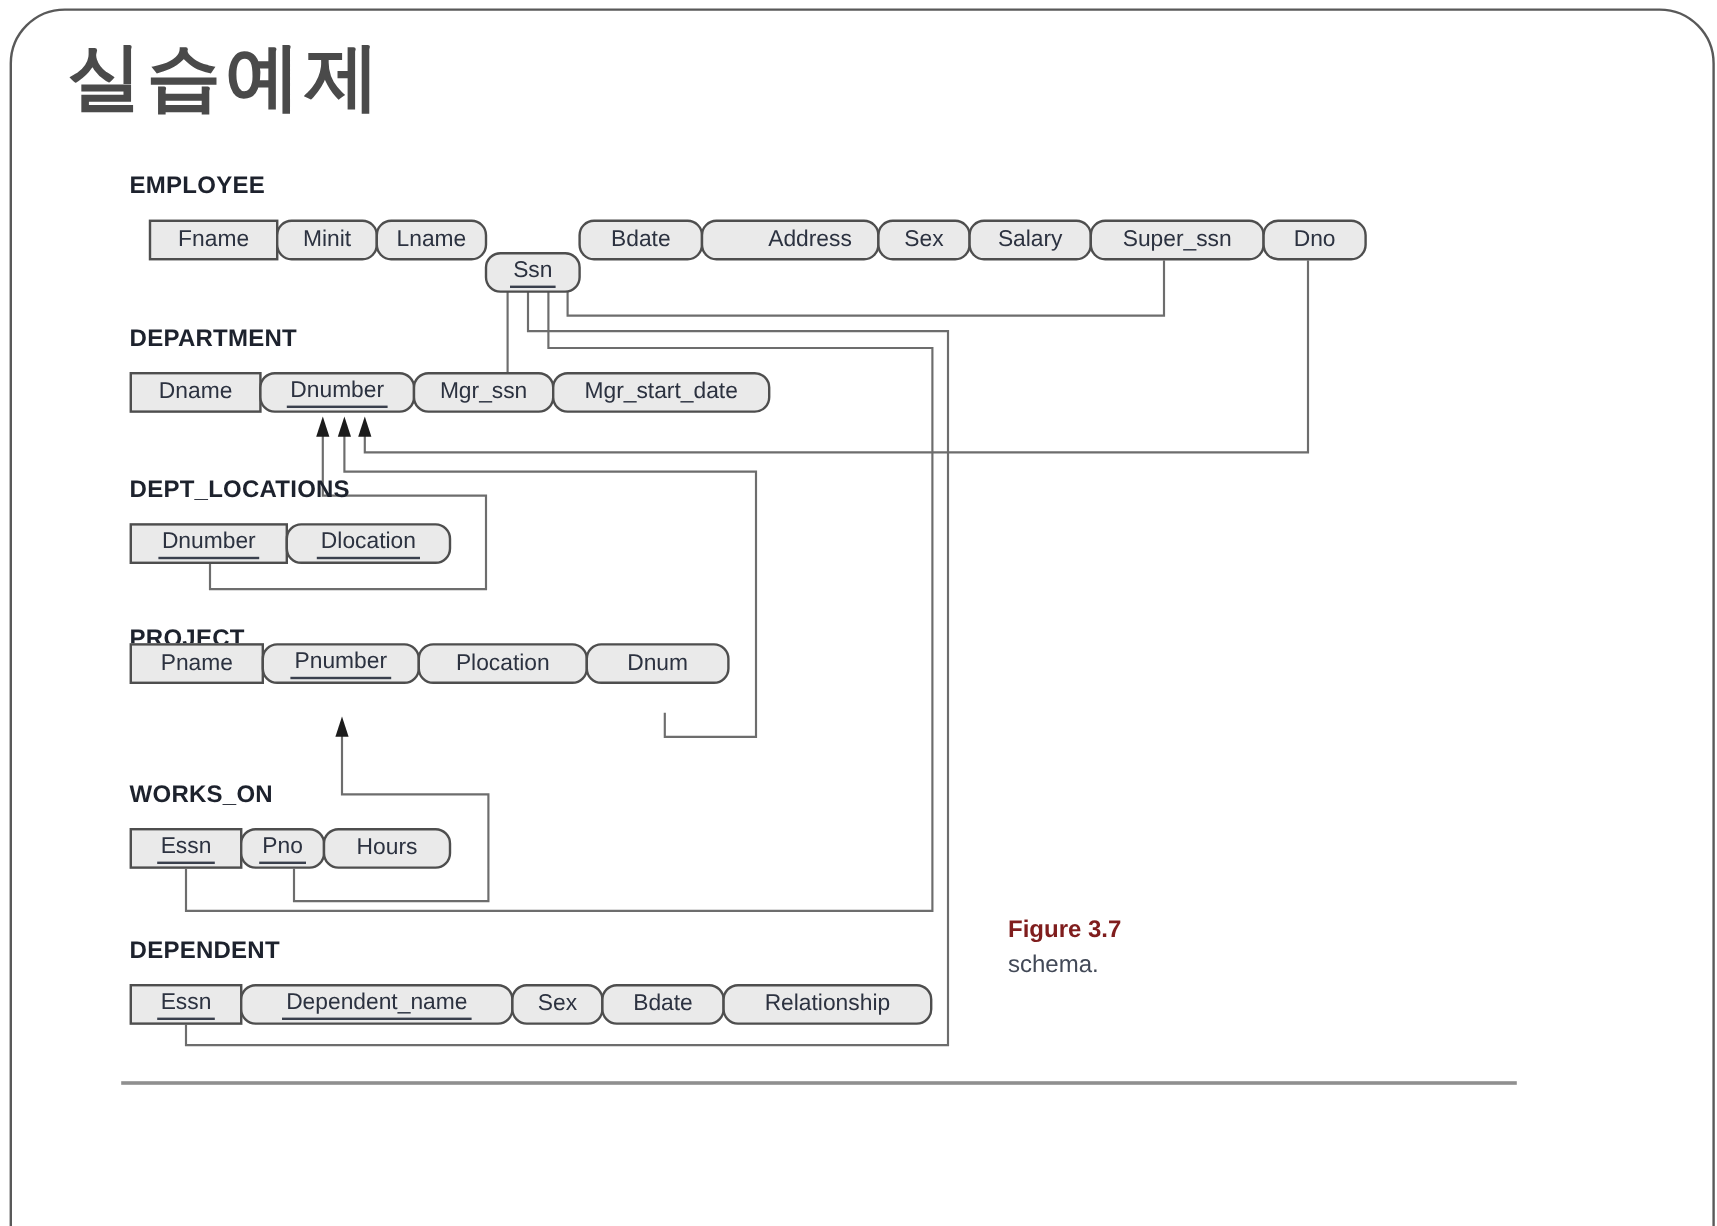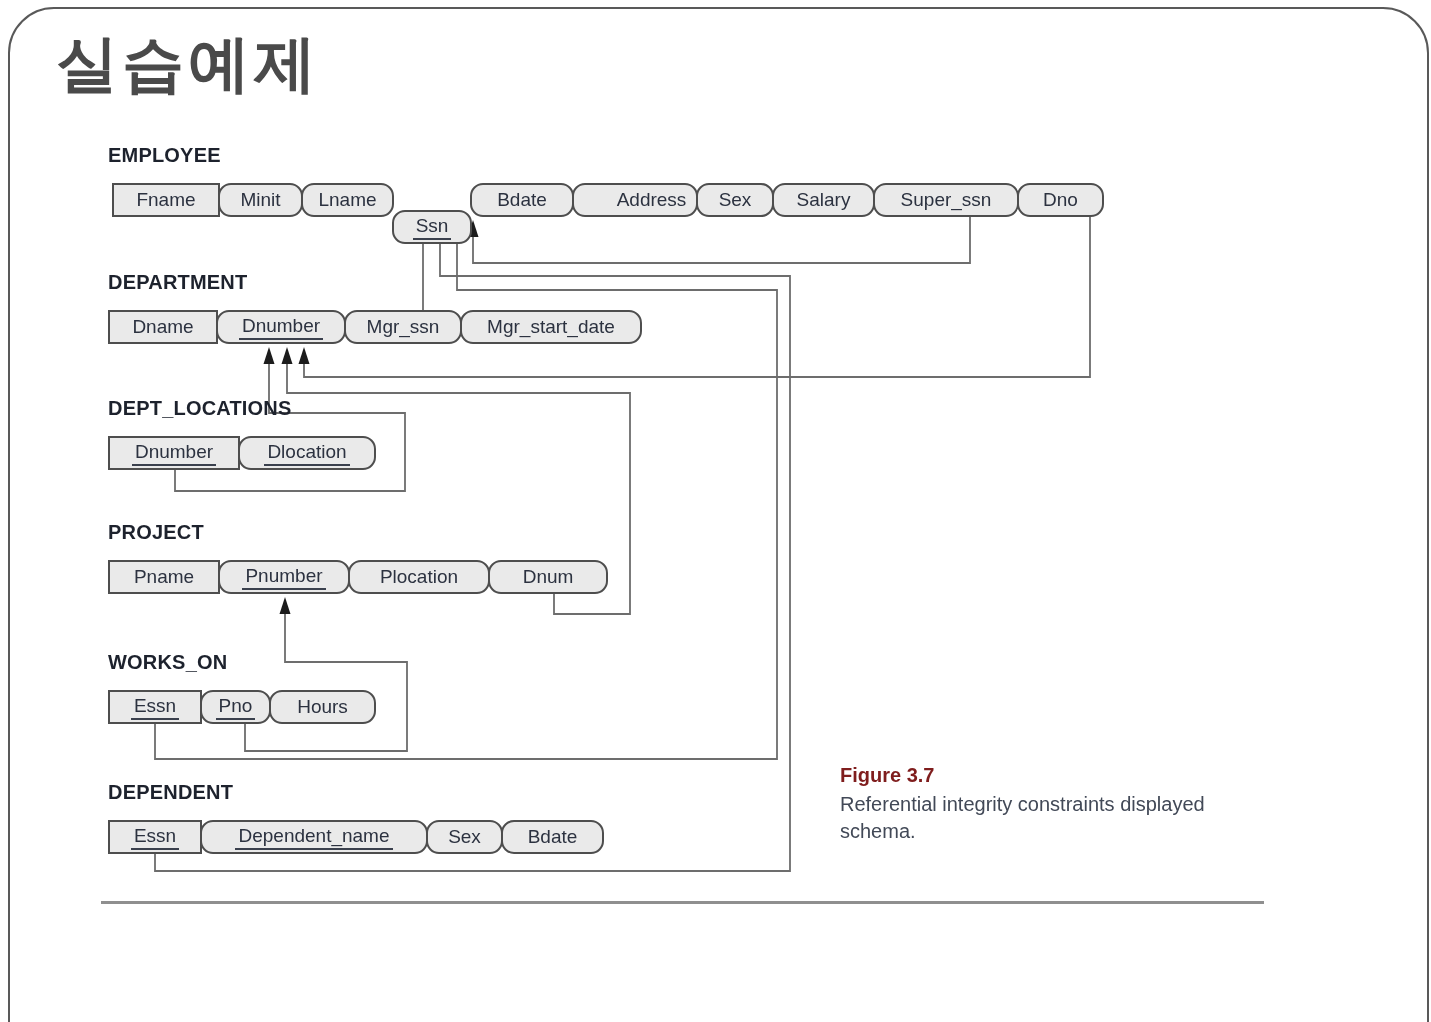--- a/index.html
+++ b/index.html
@@ -58,37 +58,37 @@
     <polyline points="287,362 287,393 630,393 630,614 554,614 554,594" fill="none" stroke="#6d6d6d" stroke-width="1.8"></polyline>
     <polygon points="287,347 281.5,364 292.5,364" fill="#1c1c1c"></polygon>
     <polyline points="304,362 304,377 1090,377 1090,217" fill="none" stroke="#6d6d6d" stroke-width="1.8"></polyline>
     <polygon points="304,347 298.5,364 309.5,364" fill="#1c1c1c"></polygon>
     <polyline points="285,612 285,662 407,662 407,751 245,751 245,724" fill="none" stroke="#6d6d6d" stroke-width="1.8"></polyline>
     <polygon points="285,597 279.5,614 290.5,614" fill="#1c1c1c"></polygon>
   </svg>
 
 <div id="tables">
     <div class="tbl-label" style="left: 108px; top: 144px;">EMPLOYEE</div>
-    <div class="tbl-row" style="left: 112px; top: 183px;">
+    <div class="tbl-row" style="left: 124px; top: 183px;">
       <div class="tbl-cell" style="width: 108px;">
         <span>Fname</span>
       </div>
       <div class="tbl-cell" style="width: 85px;">
         <span>Minit</span>
       </div>
       <div class="tbl-cell" style="width: 93px;">
         <span>Lname</span>
       </div>
       <div class="tbl-cell" style="width: 80px; margin-top: 27px;">
         <span class="pk">Ssn</span>
       </div>
       <div class="tbl-cell" style="width: 104px;">
         <span>Bdate</span>
       </div>
-      <div class="tbl-cell" style="width: 126px; padding-left: 33px;">
+      <div class="tbl-cell" style="width: 149px; padding-left: 33px;">
         <span>Address</span>
       </div>
       <div class="tbl-cell" style="width: 78px;">
         <span>Sex</span>
       </div>
       <div class="tbl-cell" style="width: 103px;">
         <span>Salary</span>
       </div>
       <div class="tbl-cell" style="width: 146px;">
         <span>Super_ssn</span>
@@ -115,21 +115,21 @@
     <div class="tbl-label" style="left: 108px; top: 397px;">DEPT_LOCATIONS</div>
     <div class="tbl-row" style="left: 108px; top: 436px;">
       <div class="tbl-cell" style="width: 132px;">
         <span class="pk">Dnumber</span>
       </div>
       <div class="tbl-cell" style="width: 138px;">
         <span class="pk">Dlocation</span>
       </div>
     </div>
     <div class="tbl-label" style="left: 108px; top: 521px;">PROJECT</div>
-    <div class="tbl-row" style="left: 108px; top: 560px; text-align: center;">
+    <div class="tbl-row" style="left: 108px; top: 536px; text-align: center;">
       <div class="tbl-cell" style="width: 112px;">
         <span>Pname</span>
       </div>
       <div class="tbl-cell" style="width: 132px;">
         <span class="pk">Pnumber</span>
       </div>
       <div class="tbl-cell" style="width: 142px;">
         <span>Plocation</span>
       </div>
       <div class="tbl-cell" style="width: 120px;">
@@ -155,22 +155,24 @@
       </div>
       <div class="tbl-cell" style="width: 228px;">
         <span class="pk">Dependent_name</span>
       </div>
       <div class="tbl-cell" style="width: 77px;">
         <span>Sex</span>
       </div>
       <div class="tbl-cell" style="width: 103px;">
         <span>Bdate</span>
       </div>
+      <div class="tbl-cell" style="width: 175px;">
+        <span>Relationship</span>
+      </div>
     </div>
   </div>
 
 <div class="caption">
   <div class="caption-title">Figure 3.7</div>
-  <div class="caption-line">Referential integrity constraints displayed</div>
   <div class="caption-line">schema.</div>
 </div>
 
 <div class="bottom-rule"></div>
 
 </body></html>

